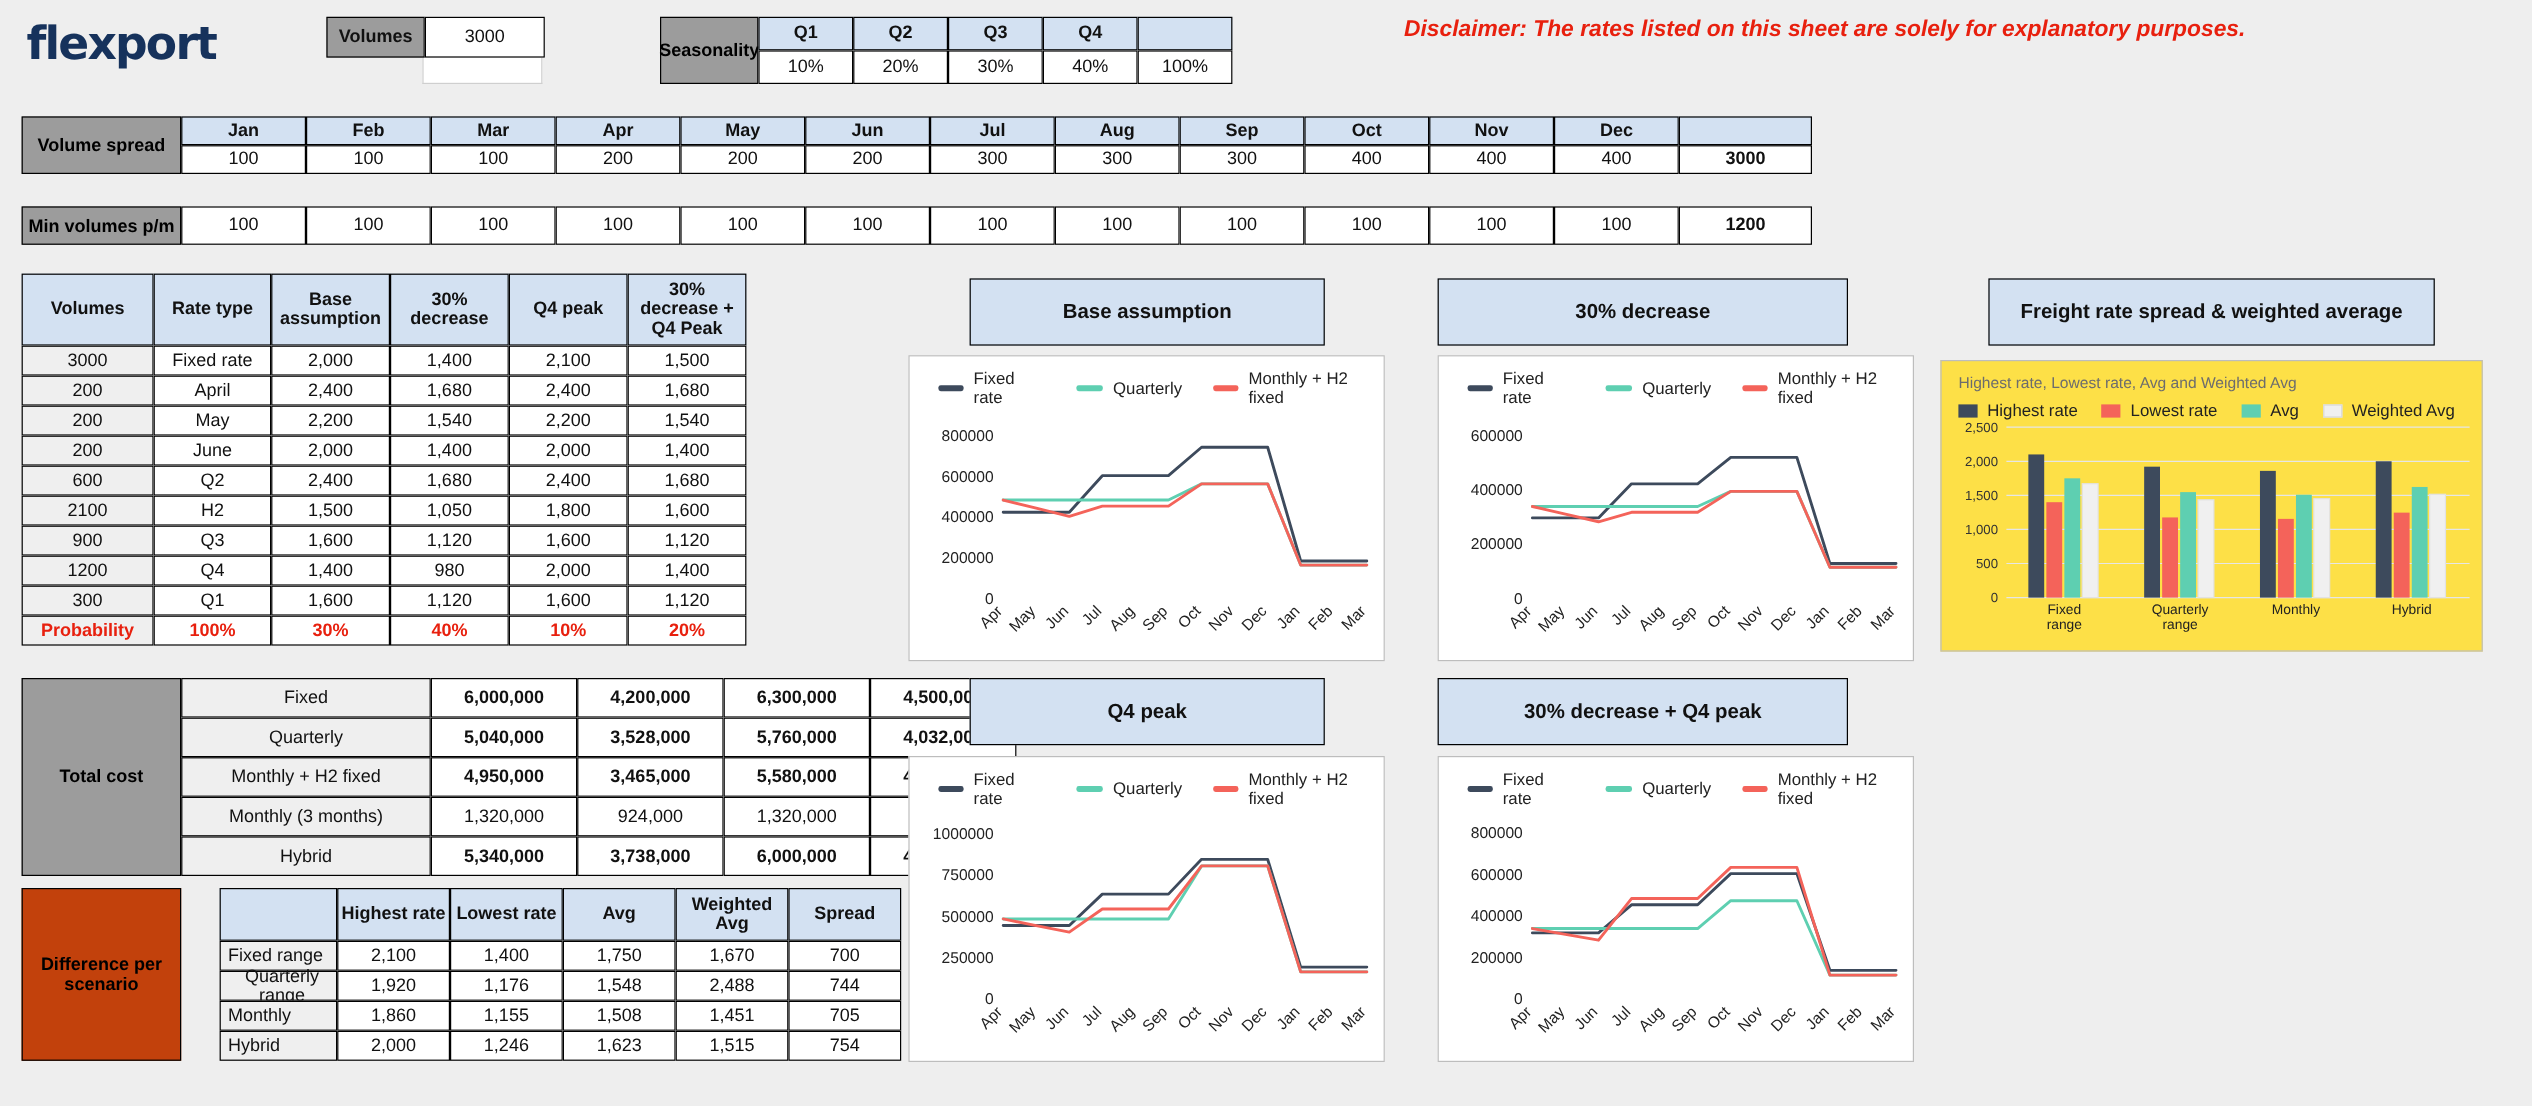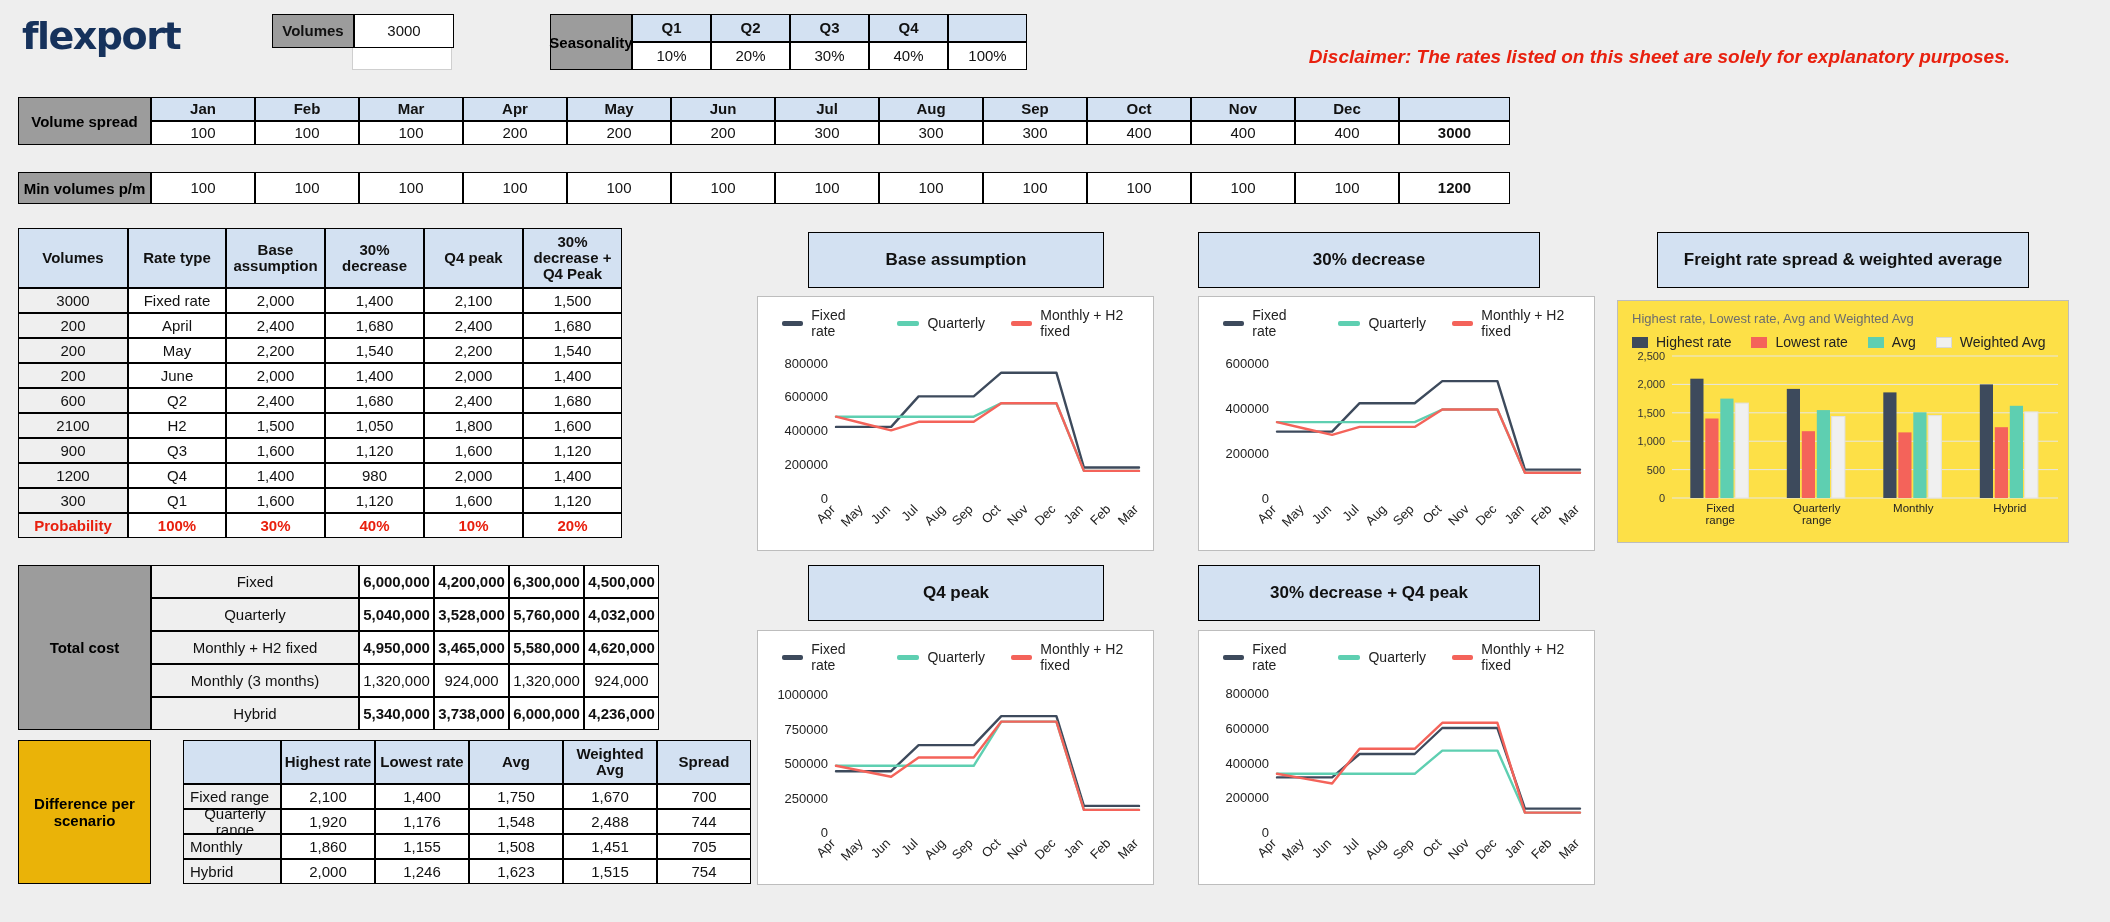--- a/index.html
+++ b/index.html
@@ -46,22 +46,22 @@
     font-weight:bold; font-size:15px; border:1px solid #000;
     display:flex; align-items:center; justify-content:center;
   }
   #seasonality-grid { display:flex; flex-direction:column; }
   #seasonality-grid .row { display:flex; }
   #seasonality-grid .gcell { width:79px; height:28px; }
 
   
   #disclaimer {
     position:absolute; left:1170px; top:14px; width:840px;
-    text-align:right; color:#e8200e; font-weight:bold;
-    font-size:19px; font-style:italic;margin-top:32px;
+    text-align:left; color:#e8200e; font-weight:bold;
+    font-size:19px; font-style:italic;
   }
 
   
   #volume-spread { position:absolute; left:18px; top:97px; display:flex; }
   #volume-spread .side {
     width:133px; height:48px; background:#9c9c9c; border:1px solid #000;
     font-weight:bold; font-size:15px;
     display:flex; align-items:center; justify-content:center;
   }
   #vs-grid { display:flex; flex-direction:column; }
@@ -99,26 +99,26 @@
   #total-cost { position:absolute; left:18px; top:565px; display:flex; }
   #tc-side {
     width:133px; background:#9c9c9c; border:1px solid #000;
     font-weight:bold; font-size:15px;
     display:flex; align-items:center; justify-content:center;
   }
   #tc-table { display:flex; flex-direction:column; }
   #tc-table .row { display:flex; }
   #tc-table .gcell { height:33px; }
   .c-lbl { width:208px; }
-  .c-big { width:75px; }
+  .c-big { width:122px; }
 
   
   #difference { position:absolute; left:18px; top:740px; display:flex; }
   #df-side {
-    width:133px; background:#eab308; border:1px solid #000;
+    width:133px; background:#c2410c; border:1px solid #000;
     font-weight:bold; font-size:15px; text-align:center;
     display:flex; align-items:center; justify-content:center;
   }
   #df-table { display:flex; flex-direction:column; }
   #df-table .row { display:flex; }
   #df-table .gcell { height:25px; }
   #df-table .hrow .gcell { height:44px; }
   .c-dlbl { width:98px;margin-left:32px; }
   .c-dnum { width:94px; }
   .left-al { justify-content:flex-start; padding-left:6px; }

